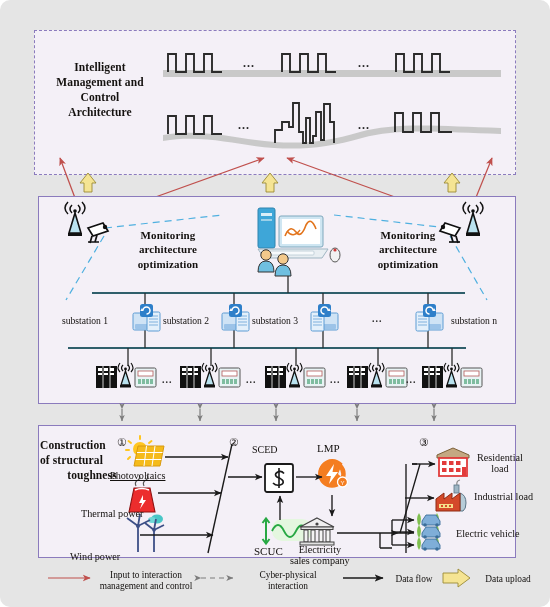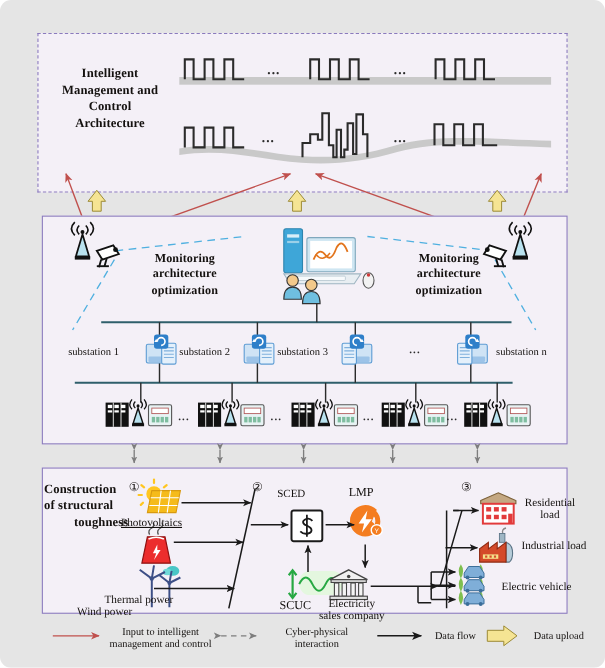--- a/index.html
+++ b/index.html
@@ -481,21 +481,21 @@
       <g stroke="#3d4f86" stroke-width="1.8" fill="none">
         <path d="M16,14 L16,40 M16,14 L5,6 M16,14 L28,8 M16,14 L18,2"></path>
         <path d="M32,18 L32,40 M32,18 L23,11 M32,18 L42,13 M32,18 L34,7"></path>
       </g>
       <circle cx="16" cy="14" r="2" fill="#3d4f86"></circle>
       <circle cx="32" cy="18" r="1.8" fill="#3d4f86"></circle>
     </g>
   </svg>
 
   <div class="cap" style="left:110px;top:470px;text-decoration:underline;">Photovoltaics</div>
-  <div class="cap" style="left:95px;top:508px;margin-top:32px;">Thermal power</div>
+  <div class="cap" style="left:81px;top:508px;">Thermal power</div>
   <div class="cap" style="left:70px;top:551px;">Wind power</div>
 
   <svg class="ov">
     <g transform="translate(265,464)">
       <rect x="0" y="0" width="28" height="28" rx="2" fill="#fff" stroke="#1a1a1a" stroke-width="1.8"></rect>
       <path d="M14,4 v20" stroke="#1a1a1a" stroke-width="1.6"></path>
       <path d="M19,9.5 q-3,-3.5 -7,-1 q-3,2 0,4.5 q5,2 6,4 q1,3 -3,4 q-4,1 -7,-2" fill="none" stroke="#1a1a1a" stroke-width="1.7"></path>
     </g>
     <g transform="translate(258,517)">
       <rect x="14" y="2" width="40" height="22" rx="10" fill="#e4f7df"></rect>
@@ -627,21 +627,21 @@
   <svg class="ov">
     <line x1="48" y1="578" x2="90" y2="578" stroke="#c0504d" stroke-width="1.2" marker-end="url(#redhead)"></line>
     <g stroke="#7d7d7d" stroke-width="1.2" fill="none">
       <line x1="201" y1="578" x2="233" y2="578" stroke-dasharray="5 4" marker-start="url(#greyhead)" marker-end="url(#greyhead)"></line>
     </g>
     <line x1="343" y1="578" x2="383" y2="578" stroke="#1a1a1a" stroke-width="1.4" marker-end="url(#blkhead)"></line>
     <path d="M443,573 L458,573 L458,569 L470,578 L458,587 L458,583 L443,583 Z" fill="#f5e493" stroke="#9b8a35" stroke-width="0.9"></path>
   </svg>
 
   <div class="lg-txt" style="left:94px;top:570px;width:104px;">
-    <div>Input to intelligent</div>
+    <div>Input to interaction</div>
     <div>management and control</div>
   </div>
   <div class="lg-txt" style="left:238px;top:570px;width:100px;">
     <div>Cyber-physical</div>
     <div>interaction</div>
   </div>
   <div class="lg-txt" style="left:387px;top:574px;width:54px;">Data flow</div>
   <div class="lg-txt" style="left:475px;top:574px;width:66px;">Data upload</div>
 
 </div>

